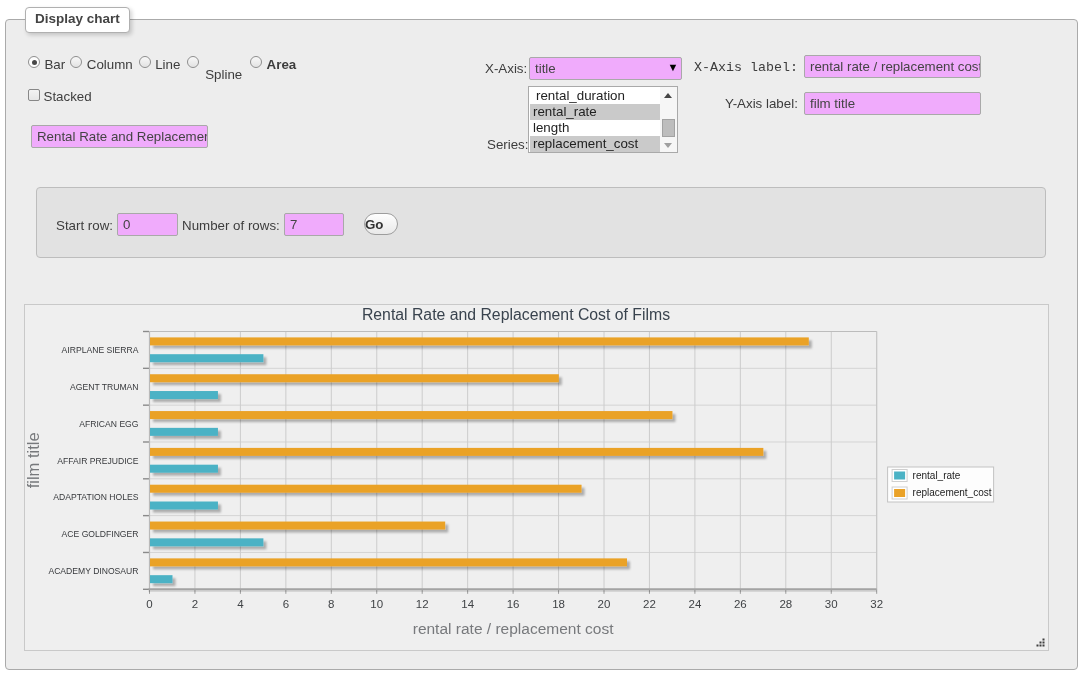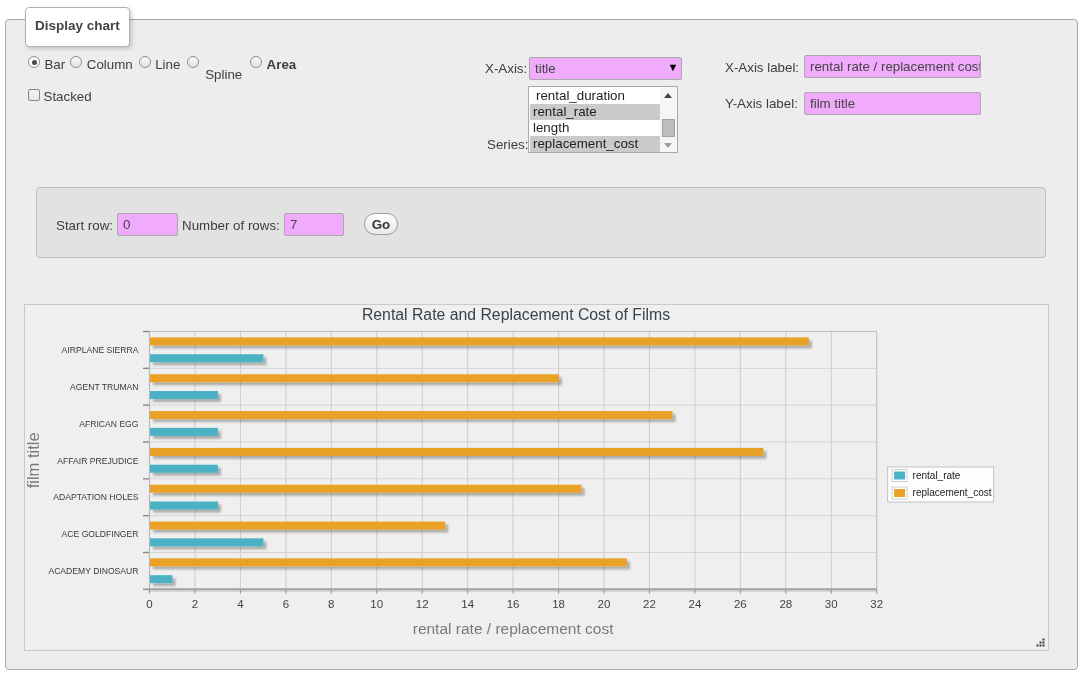--- a/index.html
+++ b/index.html
@@ -2,21 +2,21 @@
 <html><head>
 <meta charset="utf-8">
 <style>
   html,body{margin:0;padding:0;background:#fff;}
   body{font-family:"Liberation Sans",sans-serif;font-size:13.33px;color:#333;}
   #page{position:relative;width:1081px;height:681px;overflow:hidden;}
   .abs{position:absolute;}
   #fieldset{left:5px;top:19px;width:1071px;height:649px;background:#ededed;
     border:1px solid #aaa;border-radius:4px;}
   #legendbox{left:25px;top:7px;background:#fff;border:1px solid #b0b0b0;border-radius:4px;
-    padding:8px 9px;height:22px;line-height:20px;font-weight:bold;font-size:13.5px;color:#444;
+    padding:1px 9px;height:22px;line-height:20px;font-weight:bold;font-size:13.5px;color:#444;
     box-shadow:2px 2px 4px rgba(0,0,0,0.18);}
   .radio{width:10px;height:10px;border-radius:50%;border:1px solid #8e8e8e;
     background:linear-gradient(#f8f8f8,#e2e2e2);box-shadow:inset 0 0 1px rgba(255,255,255,.8);}
   .radio.on{background:#fdfdfd;}
   .radio.on::after{content:"";position:absolute;left:2.5px;top:2.5px;width:5px;height:5px;
     border-radius:50%;background:#484848;}
   .checkbox{width:10px;height:10px;border-radius:2px;border:1px solid #878787;
     background:linear-gradient(#f3f3f3,#e6e6e6);}
   .tin{border:1px solid #a9a9a9;border-radius:2px;background:#f0abfc;height:23px;
     box-sizing:border-box;line-height:21px;padding:0 5px;color:#444;font-size:13.3px;
@@ -36,50 +36,51 @@
   <div class="abs radio" style="left:138.6px;top:56px;"></div>
   <div class="abs lbl" style="left:155.2px;top:56.5px;">Line</div>
   <div class="abs radio" style="left:187.3px;top:56px;"></div>
   <div class="abs lbl" style="left:205.2px;top:46px;margin-top:21px;">Spline</div>
   <div class="abs radio" style="left:249.8px;top:56px;"></div>
   <div class="abs lbl" style="left:266.6px;top:56.5px;font-weight:bold;">Area</div>
 
   <div class="abs checkbox" style="left:28px;top:88.5px;"></div>
   <div class="abs lbl" style="left:43.5px;top:88.5px;">Stacked</div>
 
+  <div class="abs tin" style="left:31px;top:125px;width:177px;">Rental Rate and Replacemer</div>
 
   <div class="abs lbl" style="left:485px;top:61px;">X-Axis:</div>
   <div class="abs tin" style="left:529px;top:57px;width:153px;">title
     <span style="position:absolute;right:2.5px;top:-1px;font-size:11px;color:#000;">▼</span>
   </div>
 
   <div class="abs lbl" style="left:487px;top:137px;">Series:</div>
   <div class="abs" id="listbox" style="left:528px;top:86px;width:150px;height:67px;background:#fff;border:1px solid #a9a9a9;box-sizing:border-box;">
     <div style="position:absolute;left:1px;top:1px;width:131px;height:16px;line-height:16px;padding-left:6px;color:#222;">rental_duration</div>
     <div style="position:absolute;left:1px;top:17px;width:131px;height:16px;line-height:16px;padding-left:3px;color:#222;background:#cacaca;">rental_rate</div>
     <div style="position:absolute;left:1px;top:33px;width:131px;height:16px;line-height:16px;padding-left:3px;color:#222;">length</div>
     <div style="position:absolute;left:1px;top:49px;width:131px;height:16px;line-height:16px;padding-left:3px;color:#222;background:#cacaca;">replacement_cost</div>
     <div style="position:absolute;right:0;top:0;width:17px;height:65px;background:#f6f6f6;">
       <div style="position:absolute;left:4px;top:5.5px;width:0;height:0;border-left:4.5px solid transparent;border-right:4.5px solid transparent;border-bottom:5.5px solid #454545;"></div>
       <div style="position:absolute;left:1.5px;top:32px;width:13px;height:18px;background:#bdbdbd;border:1px solid #a2a2a2;box-sizing:border-box;"></div>
       <div style="position:absolute;left:4px;bottom:4px;width:0;height:0;border-left:4.5px solid transparent;border-right:4.5px solid transparent;border-top:5.5px solid #9f9f9f;"></div>
     </div>
   </div>
 
-  <div class="abs lbl" style="left:725px;top:60px;">X-Axis label:</div>
+  <div class="abs lbl" style="left:694px;top:60px;font-family:Liberation Mono, monospace;">X-Axis label:</div>
   <div class="abs tin" style="left:804px;top:55px;width:177px;">rental rate / replacement cost</div>
   <div class="abs lbl" style="left:725px;top:96px;">Y-Axis label:</div>
   <div class="abs tin" style="left:804px;top:92px;width:177px;">film title</div>
 
   <div class="abs" style="left:36px;top:187px;width:1010px;height:71px;background:#e2e2e2;border:1px solid #bdbdbd;border-radius:4px;box-sizing:border-box;"></div>
   <div class="abs lbl" style="left:56px;top:218px;">Start row:</div>
   <div class="abs tin" style="left:117px;top:213px;width:61px;">0</div>
   <div class="abs lbl" style="left:182px;top:218px;">Number of rows:</div>
   <div class="abs tin" style="left:284px;top:213px;width:60px;">7</div>
-  <div class="abs" style="left:364px;top:213px;width:34px;height:22px;border:1px solid #9d9d9d;border-radius:11px;background:linear-gradient(#fefefe,#e9e9e9);box-sizing:border-box;text-align:center;line-height:21px;font-weight:bold;color:#333;">Go</div>
+  <div class="abs" style="left:364px;top:213px;width:34px;height:22px;border:1px solid #9d9d9d;border-radius:11px;background:linear-gradient(#fefefe,#e9e9e9);box-sizing:border-box;line-height:21px;font-weight:bold;color:#333;">Go</div>
 
   <div class="abs" id="chartbox" style="left:24px;top:304px;width:1025px;height:347px;border:1px solid #c9c9c9;background:#efefef;box-sizing:border-box;"></div>
   <svg class="abs" id="chartsvg" style="left:24px;top:304px;" width="1025" height="347">
 <defs>
         <filter id="bsh" x="-20%" y="-50%" width="140%" height="250%">
           <feDropShadow dx="3" dy="3" stdDeviation="1.3" flood-color="#000" flood-opacity="0.28"></feDropShadow>
         </filter>
       </defs>
 <line x1="125.5" y1="27.50" x2="852.7" y2="27.50" stroke="#d4d4d4" stroke-width="1"></line>
 <line x1="125.5" y1="64.33" x2="852.7" y2="64.33" stroke="#d4d4d4" stroke-width="1"></line>

